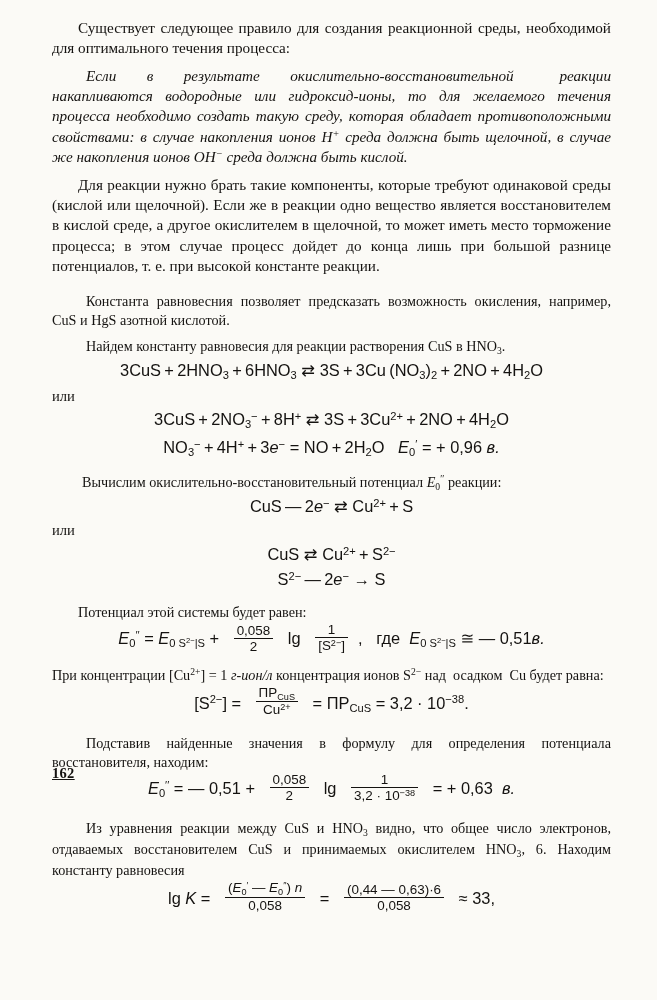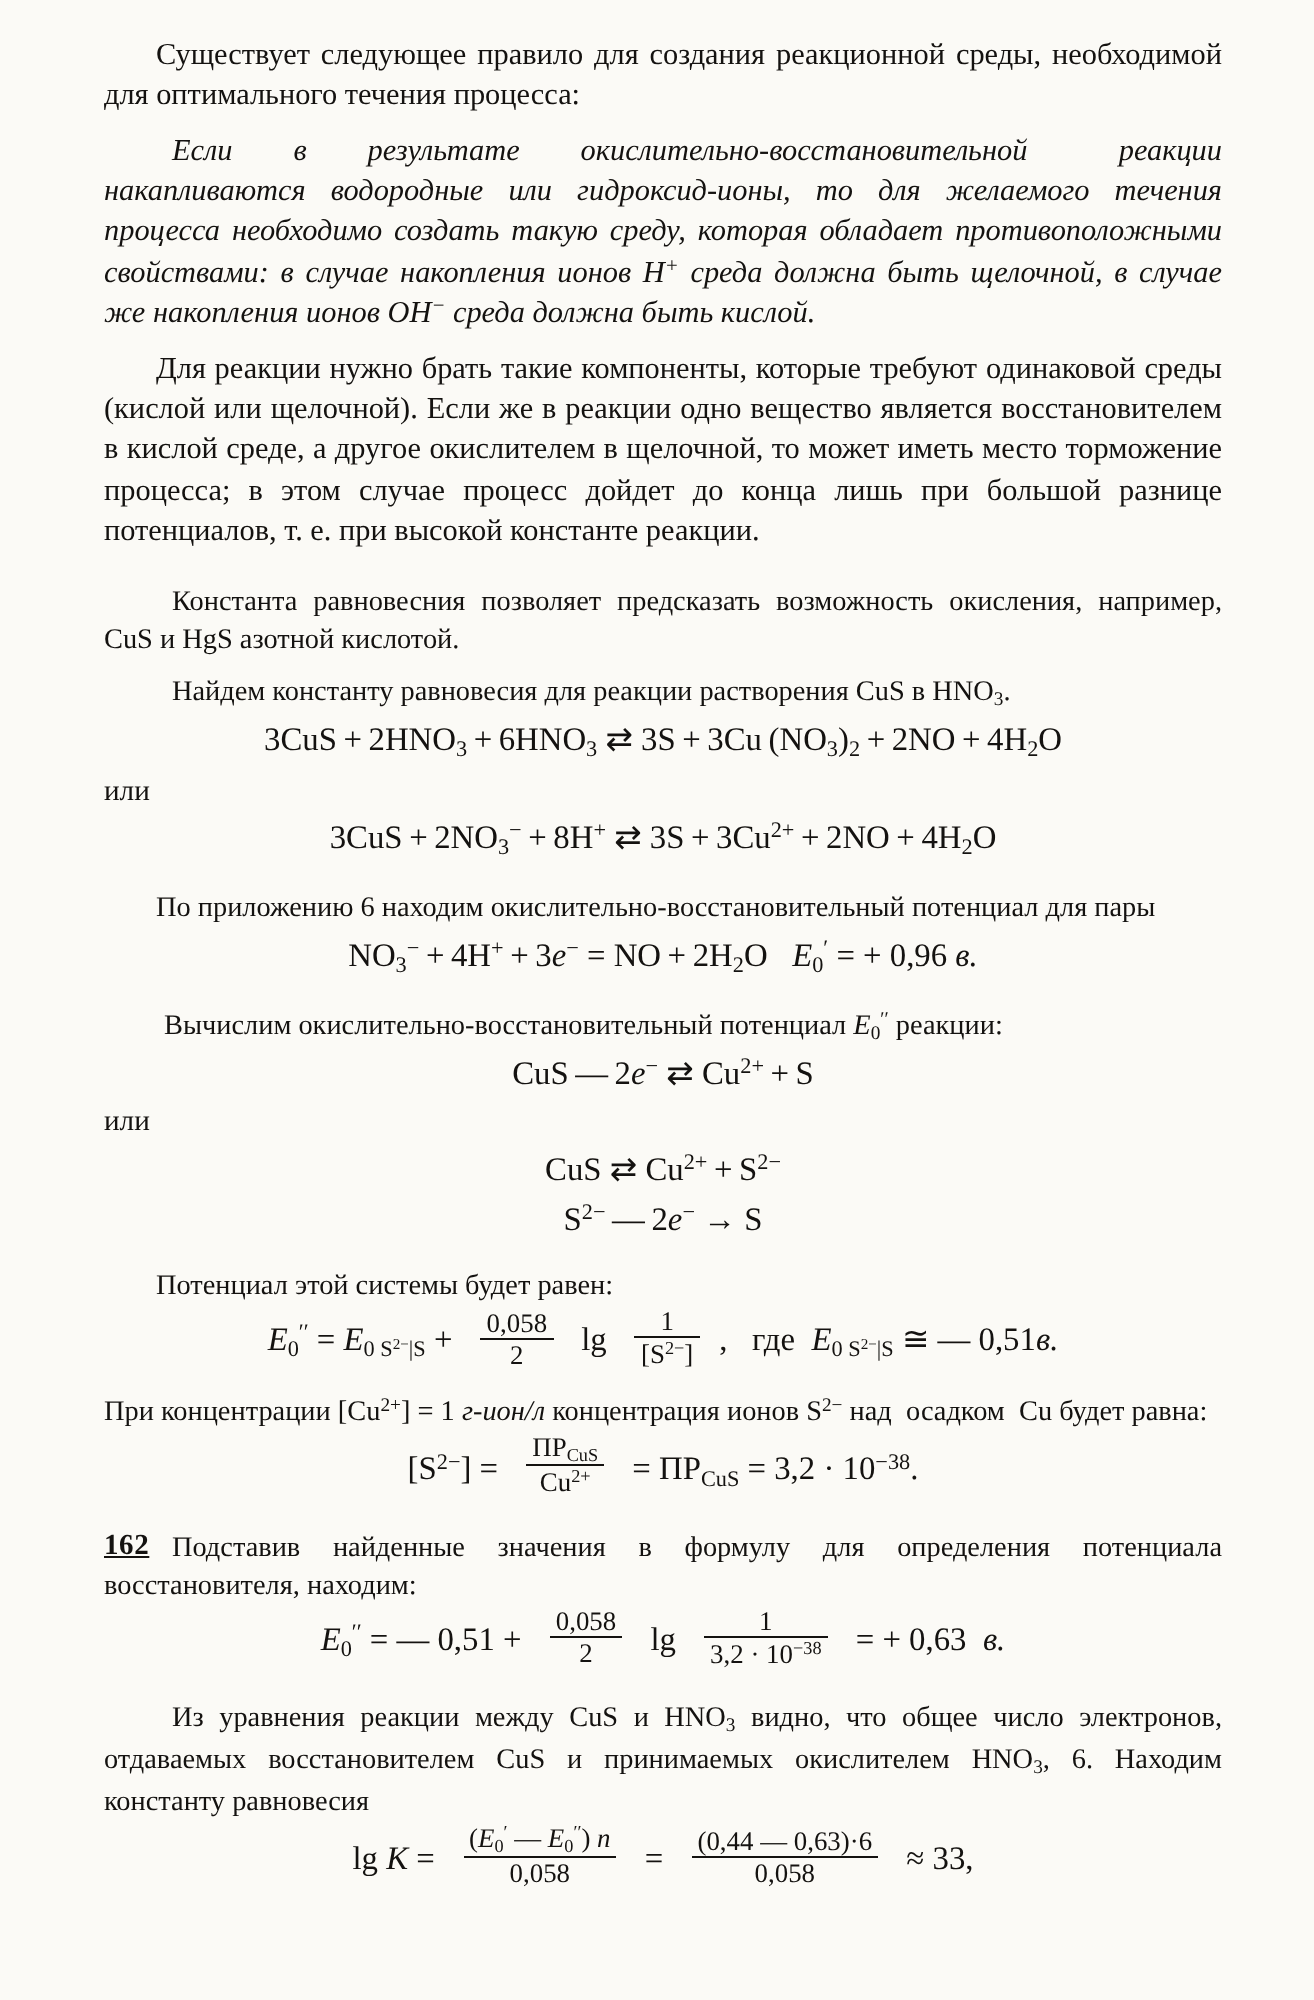--- a/index.html
+++ b/index.html
@@ -38,21 +38,21 @@
     line-height: 1.34;
     text-align: justify;
   }
   .ctr {
     text-align: center;
     font-size: 16.4px;
     line-height: 1.5;
     margin: 0;
   }
   .ili { font-style: italic; }
-  .formula { font-family: Liberation Serif, serif; white-space: nowrap; }
+  .formula { font-family: Liberation Sans, sans-serif; white-space: nowrap; }
   sub { font-size: 0.68em; vertical-align: -0.28em; }
   sup { font-size: 0.68em; vertical-align: 0.48em; }
   .frac {
     display: inline-block;
     vertical-align: -0.48em;
     text-align: center;
     font-size: 0.82em;
     line-height: 1.12;
     margin: 0 10px;
   }
@@ -85,21 +85,20 @@
   <p class="ind2 small gap-l">Константа равновесния позволяет предсказать возможность окисления, например, CuS и HgS азотной кислотой.</p>
 
   <p class="ind2 small gap-s">Найдем константу равновесия для реакции растворения CuS в HNO<sub>3</sub>.</p>
 
   <p class="ctr gap-s formula">3CuS + 2HNO<sub>3</sub> + 6HNO<sub>3</sub> ⇄ 3S + 3Cu (NO<sub>3</sub>)<sub>2</sub> + 2NO + 4H<sub>2</sub>O</p>
 
   <p class="or">или</p>
 
   <p class="ctr formula">3CuS + 2NO<sub>3</sub><sup>−</sup> + 8H<sup>+</sup> ⇄ 3S + 3Cu<sup>2+</sup> + 2NO + 4H<sub>2</sub>O</p>
 
-  <p class="small gap-m"><span style="padding-left:26px"></span>По приложению 6 находим окислительно-восстановительный потенциал для пары</p>
 
   <p class="ctr formula" style="margin-top:2px">NO<sub>3</sub><sup>−</sup> + 4H<sup>+</sup> + 3<span class="ili">e</span><sup>−</sup> = NO + 2H<sub>2</sub>O&nbsp;&nbsp;&nbsp;<span class="ili">E</span><sub>0</sub><sup>′</sup> = + 0,96 <span class="ili">в.</span></p>
 
   <p class="small gap-m"><span style="padding-left:30px"></span>Вычислим окислительно-восстановительный потенциал <span class="ili">E</span><sub>0</sub><sup>′′</sup> реакции:</p>
 
   <p class="ctr formula gap-s">CuS — 2<span class="ili">e</span><sup>−</sup> ⇄ Cu<sup>2+</sup> + S</p>
 
   <p class="or">или</p>
 
   <p class="ctr formula">CuS ⇄ Cu<sup>2+</sup> + S<sup>2−</sup></p>

